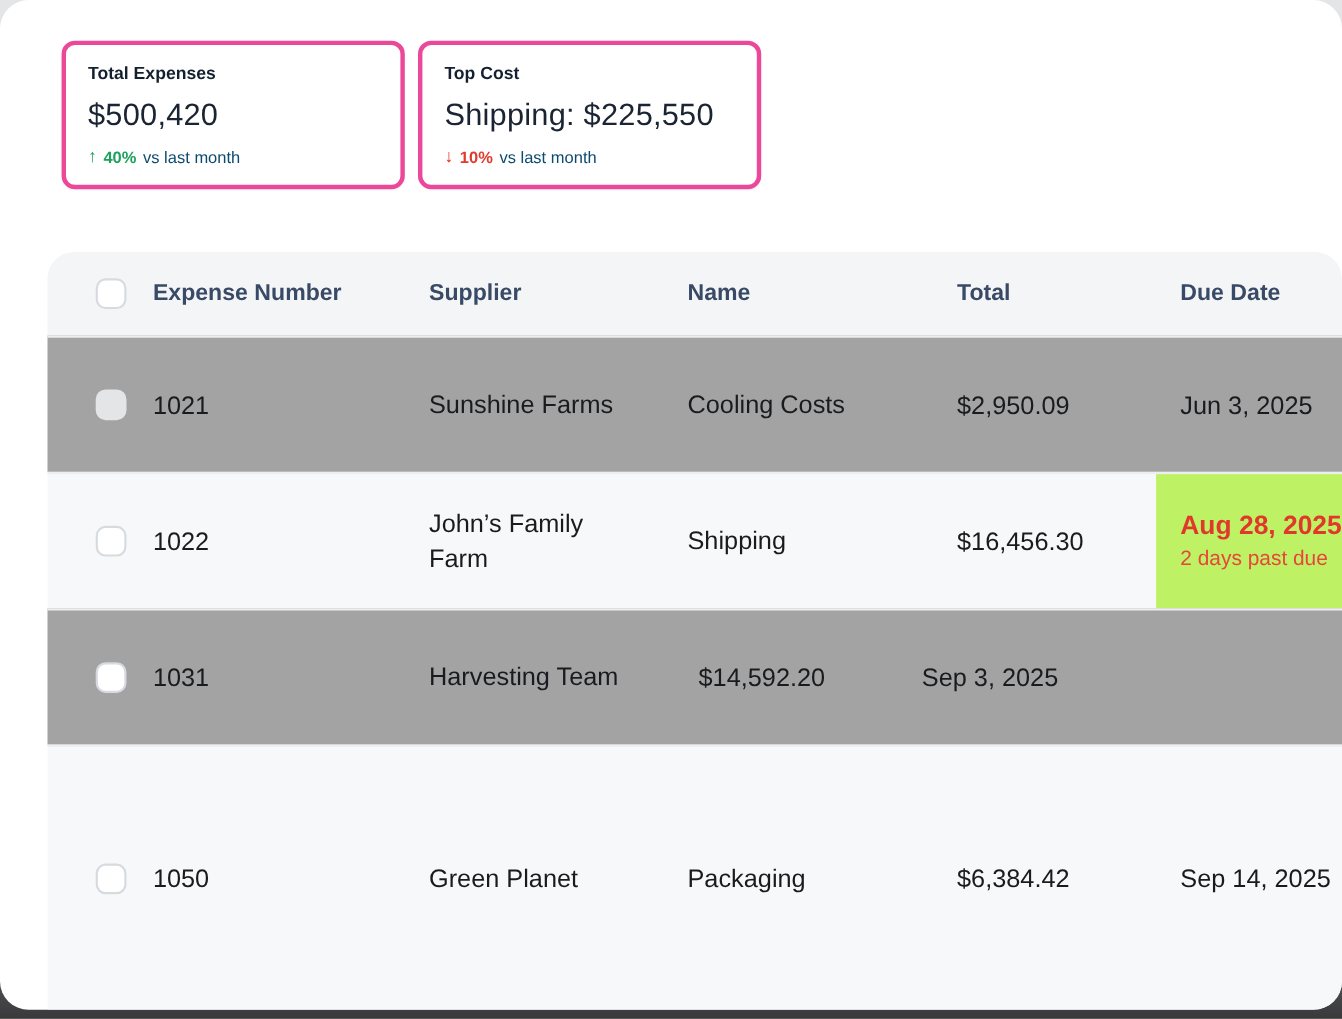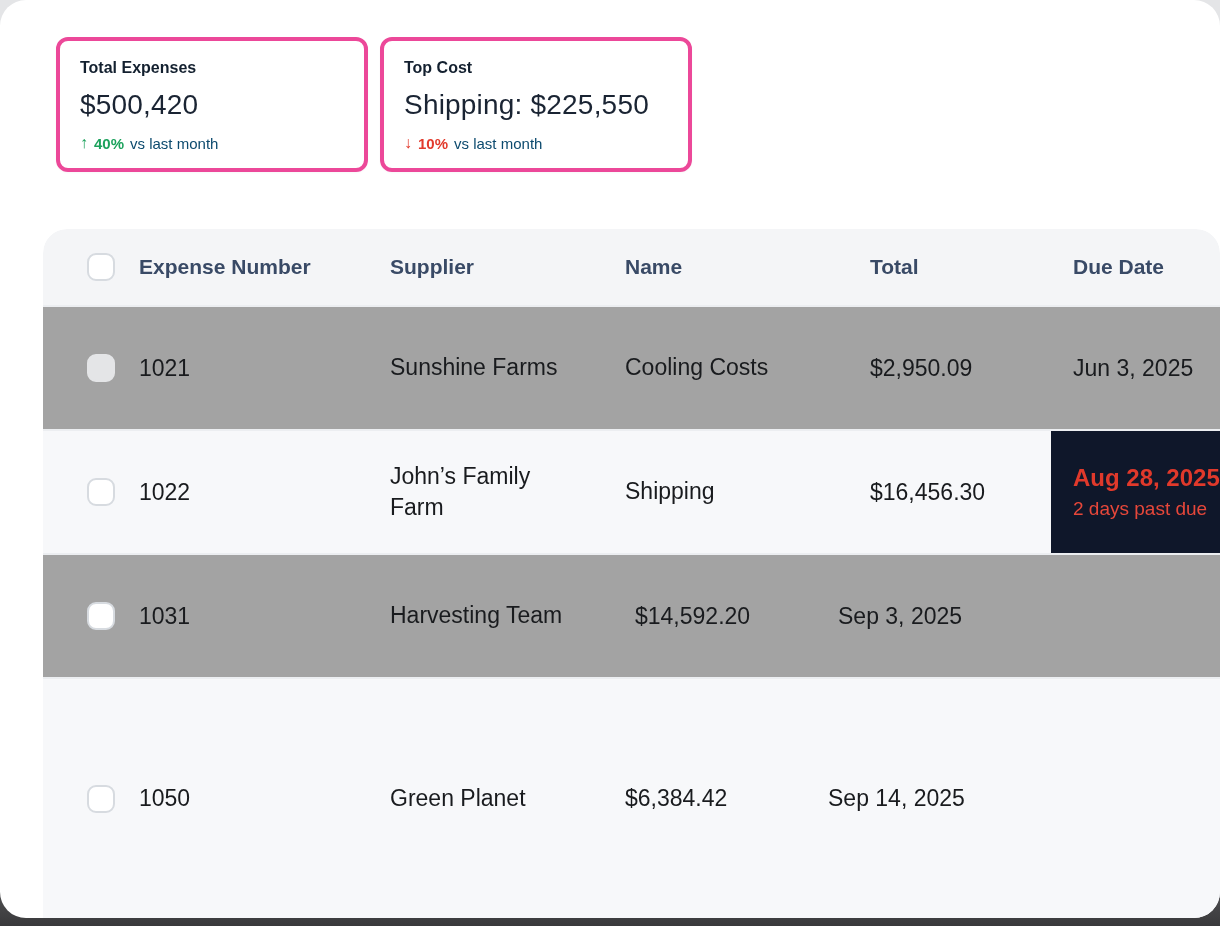--- a/index.html
+++ b/index.html
@@ -97,21 +97,21 @@
   .wrap-name     { max-width: 192px; line-height: 1.35; }
 
   .checkbox {
     width: 28px; height: 28px; border-radius: 9px;
     background: #ffffff; border: 2px solid #d7dbe0;
     cursor: pointer;
   }
   .checkbox.filled { background: #e4e5e7; border-color: #e4e5e7; }
 
   .c-due.overdue {
-    background: #0f172a;
+    background: #bef264;
     flex-direction: column; align-items: flex-start; justify-content: center;
     gap: 6px;
   }
   .overdue-date { font-size: 24px; font-weight: 700; color: #e0392b; }
   .overdue-note { font-size: 19px; font-weight: 400; color: #e6473a; }
 </style>
 </head>
 <body>
 
 <div class="page">
@@ -200,18 +200,21 @@
     </div>
 
     <div class="trow alt">
       <div class="cell c-check">
         <span class="checkbox"></span>
       </div>
       <div class="cell c-number">1050</div>
       <div class="cell c-supplier">
         <span class="wrap-supplier">Green Planet</span>
       </div>
+      <div class="cell c-name">
+        <span class="wrap-name">Packaging</span>
+      </div>
       <div class="cell c-total">$6,384.42</div>
       <div class="cell c-due">Sep 14, 2025</div>
     </div>
 
   </div>
 </div>
 
 </body></html>

